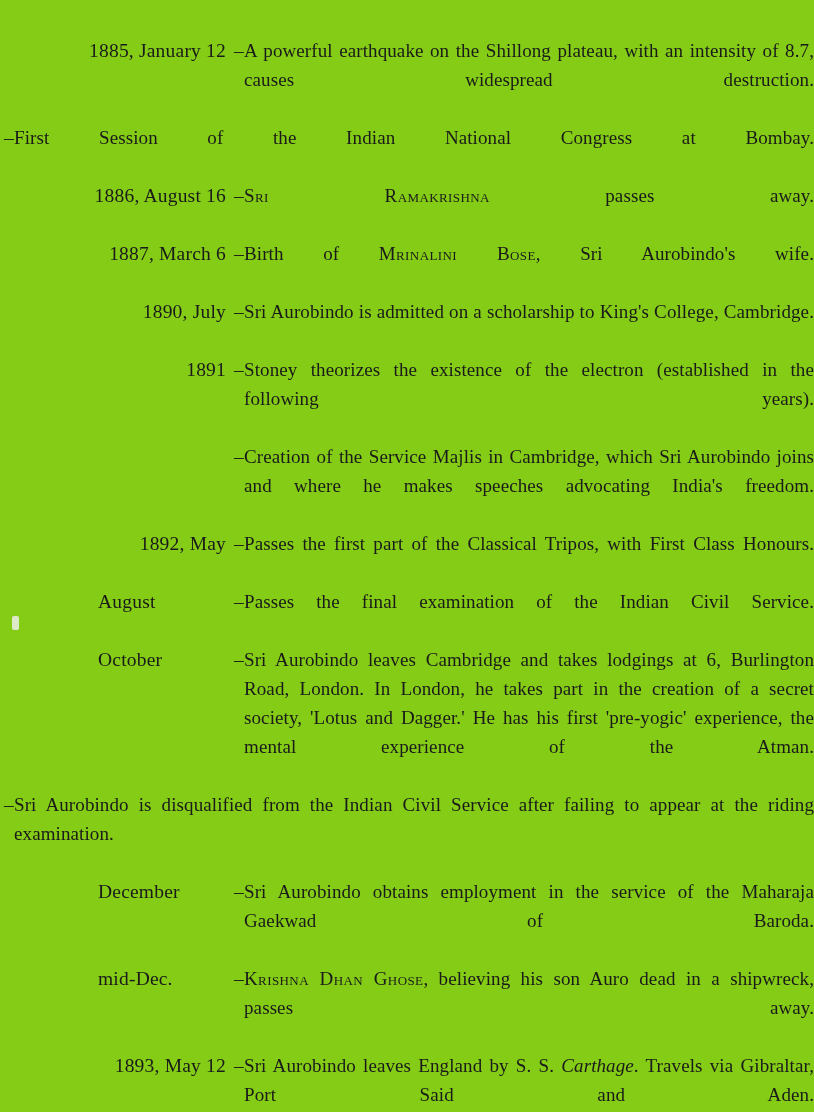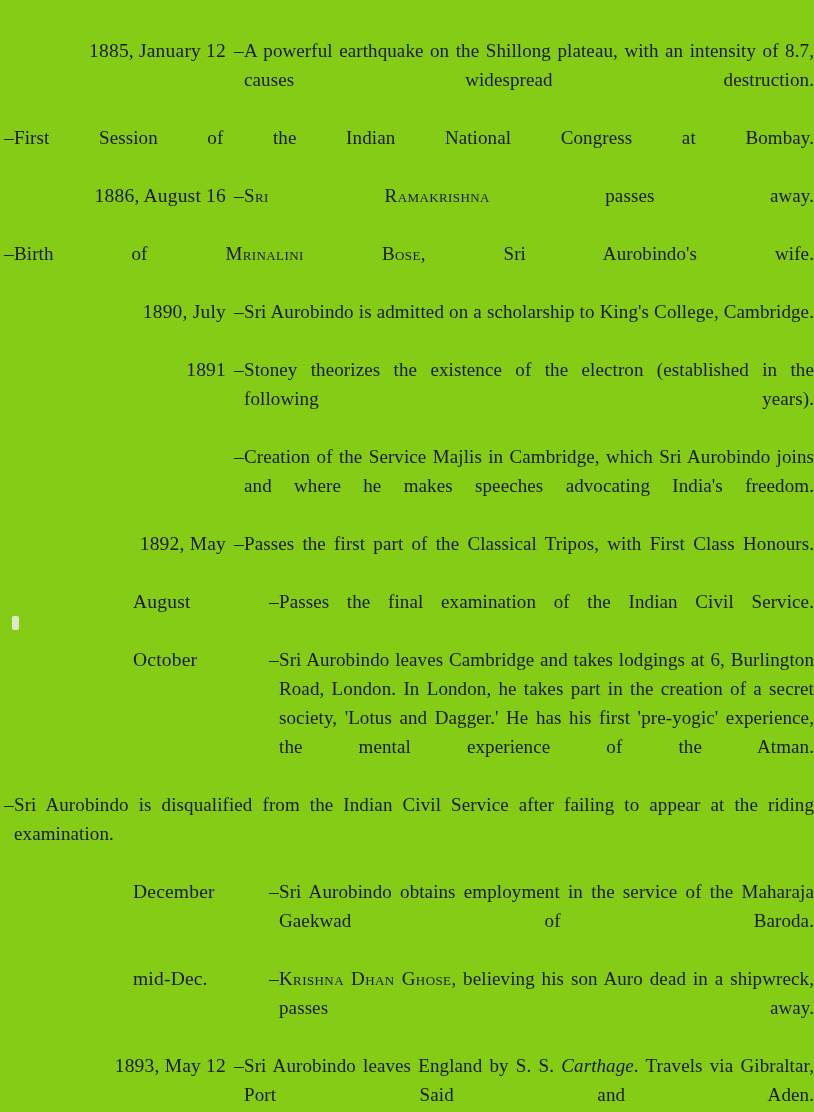--- a/index.html
+++ b/index.html
@@ -51,21 +51,20 @@
     white-space: nowrap;
   }
   
   .date-cell.right {
     text-align: right;
   }
   
   .date-cell.indent {
     text-align: left;
     padding-left: 98px;
-    margin-left: 35px;
   }
 
   .events-cell {
     flex: 1 1 auto;
     min-width: 0;
     box-sizing: border-box;
   }
 
   .event {
     display: flex;
@@ -149,20 +148,21 @@
       <div class="entry">
         <div class="date-cell right">1886, August 16</div>
         <div class="events-cell">
           <div class="event">
             <span class="dash">–</span>
             <div class="event-text"><span class="smallcaps">Sri Ramakrishna</span><span> passes away.</span></div>
           </div>
         </div>
       </div>
       <div class="entry">
+        <div class="date-cell right">1887, March 6</div>
         <div class="events-cell">
           <div class="event">
             <span class="dash">–</span>
             <div class="event-text"><span>Birth of </span><span class="smallcaps">Mrinalini Bose</span><span>, Sri Aurobindo's wife.</span></div>
           </div>
         </div>
       </div>
       <div class="entry">
         <div class="date-cell right">1890, July</div>
         <div class="events-cell">

